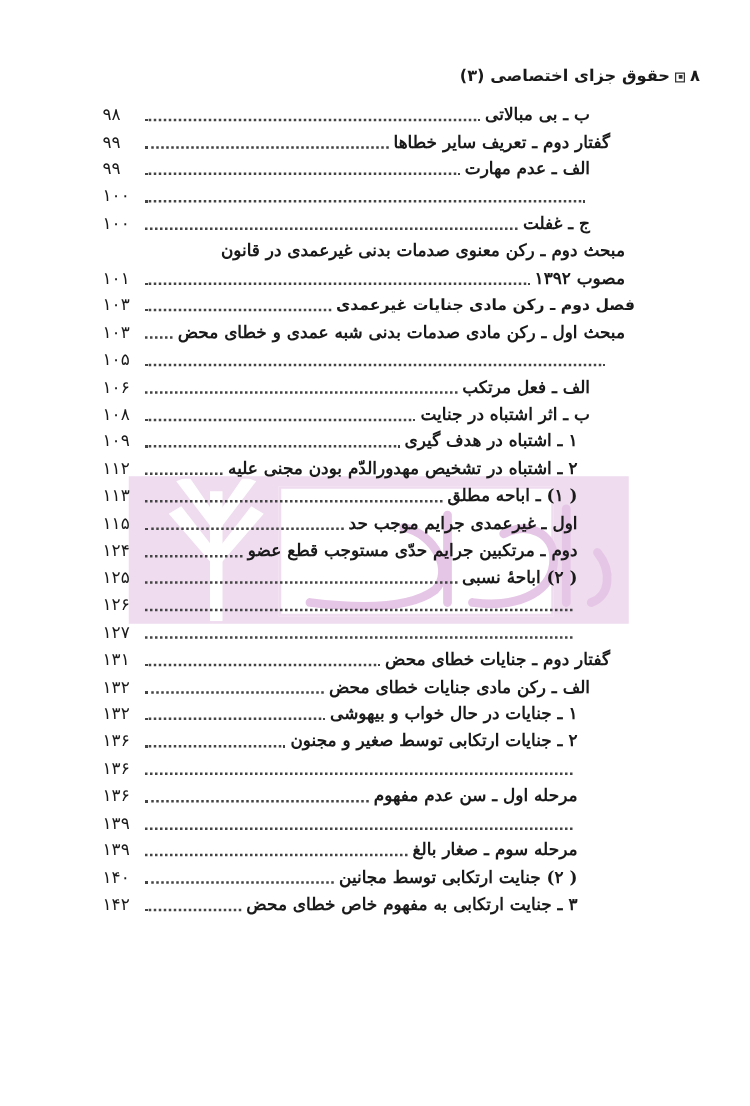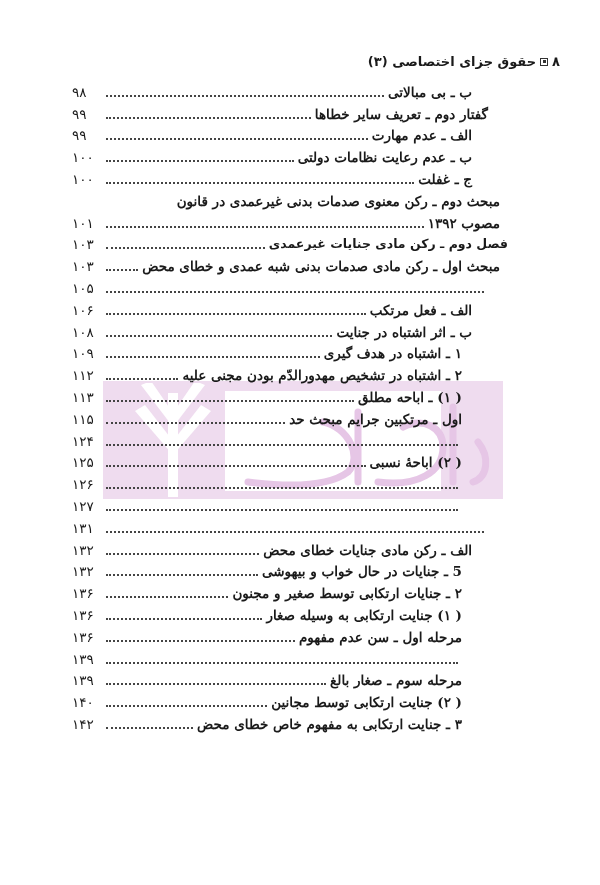--- a/index.html
+++ b/index.html
@@ -38,21 +38,21 @@
     .toc-row {
       position: relative; height: 21.8px; direction: rtl;
       display: flex; align-items: flex-end; font-size: 13.5px; line-height: 18px;
       font-family: "DejaVu Serif", serif;
     }
     .toc-row .title { white-space: nowrap; background: transparent; font-weight: bold; }
     .toc-row .leader {
       flex: 1; overflow: hidden; white-space: nowrap; margin: 0 4px 4px 4px;
       border-bottom: 2px dotted #444; height: 1px; align-self: flex-end;
     }
-    .toc-row .page-no { white-space: nowrap; font-family: "DejaVu Serif", serif; letter-spacing: 0.5px; min-width: 30px; text-align: left; direction: rtl; }
+    .toc-row .page-no { white-space: nowrap; font-family: "DejaVu Serif", serif; letter-spacing: 0.5px; min-width: 30px; text-align: left; direction: rtl; margin-left: 10px; }
     .toc-row.bold .title { font-family: "DejaVu Sans", sans-serif; font-weight: bold; font-size: 12.5px; }
 
     .lvl0 { padding-right: 0px; }
     .lvl1 { padding-right: 8px; }
     .lvl2 { padding-right: 20px; }
     .lvl4 { padding-right: 36px; }
     .lvl5 { padding-right: 46px; }
   </style>
 </head>
 <body>
@@ -97,21 +97,20 @@
         <span class="title">گفتار دوم ـ تعریف سایر خطاها</span>
         <span class="leader"></span>
         <span class="page-no">۹۹</span>
       </div>
     <div class="toc-row lvl4">
         <span class="title">الف ـ عدم مهارت</span>
         <span class="leader"></span>
         <span class="page-no">۹۹</span>
       </div>
     <div class="toc-row lvl4">
-        <span class="title">ب ـ عدم رعایت نظامات دولتی</span>
         <span class="leader"></span>
         <span class="page-no">۱۰۰</span>
       </div>
     <div class="toc-row lvl4">
         <span class="title">ج ـ غفلت</span>
         <span class="leader"></span>
         <span class="page-no">۱۰۰</span>
       </div>
     <div class="toc-row lvl1 no-leader">
         <span class="title">مبحث دوم ـ رکن معنوی صدمات بدنی غیرعمدی در قانون</span>
@@ -155,62 +154,63 @@
         <span class="title">۲ ـ اشتباه در تشخیص مهدورالدّم بودن مجنی علیه</span>
         <span class="leader"></span>
         <span class="page-no">۱۱۲</span>
       </div>
     <div class="toc-row lvl5">
         <span class="title">( ۱) ـ اباحه مطلق</span>
         <span class="leader"></span>
         <span class="page-no">۱۱۳</span>
       </div>
     <div class="toc-row lvl5">
-        <span class="title">اول ـ مرتکبین جرایم مبحث حد</span>
+        <span class="title">اول ـ غیرعمدی جرایم موجب حد</span>
         <span class="leader"></span>
         <span class="page-no">۱۱۵</span>
       </div>
     <div class="toc-row lvl5">
+        <span class="title">دوم ـ مرتکبین جرایم حدّی مستوجب قطع عضو</span>
         <span class="leader"></span>
         <span class="page-no">۱۲۴</span>
       </div>
     <div class="toc-row lvl5">
         <span class="title">( ۲) اباحهٔ نسبی</span>
         <span class="leader"></span>
         <span class="page-no">۱۲۵</span>
       </div>
     <div class="toc-row lvl5">
         <span class="leader"></span>
         <span class="page-no">۱۲۶</span>
       </div>
     <div class="toc-row lvl5">
         <span class="leader"></span>
         <span class="page-no">۱۲۷</span>
       </div>
     <div class="toc-row lvl2">
+        <span class="title">گفتار دوم ـ جنایات خطای محض</span>
         <span class="leader"></span>
         <span class="page-no">۱۳۱</span>
       </div>
     <div class="toc-row lvl4">
         <span class="title">الف ـ رکن مادی جنایات خطای محض</span>
         <span class="leader"></span>
         <span class="page-no">۱۳۲</span>
       </div>
     <div class="toc-row lvl5">
-        <span class="title">5 ـ جنایات در حال خواب و بیهوشی</span>
+        <span class="title">۱ ـ جنایات در حال خواب و بیهوشی</span>
         <span class="leader"></span>
         <span class="page-no">۱۳۲</span>
       </div>
     <div class="toc-row lvl5">
         <span class="title">۲ ـ جنایات ارتکابی توسط صغیر و مجنون</span>
         <span class="leader"></span>
         <span class="page-no">۱۳۶</span>
       </div>
     <div class="toc-row lvl5">
-        <span class="title">( ۱) جنایت ارتکابی به وسیله صغار</span>
         <span class="leader"></span>
         <span class="page-no">۱۳۶</span>
       </div>
     <div class="toc-row lvl5">
         <span class="title">مرحله اول ـ سن عدم مفهوم</span>
         <span class="leader"></span>
         <span class="page-no">۱۳۶</span>
       </div>
     <div class="toc-row lvl5">
         <span class="leader"></span>

